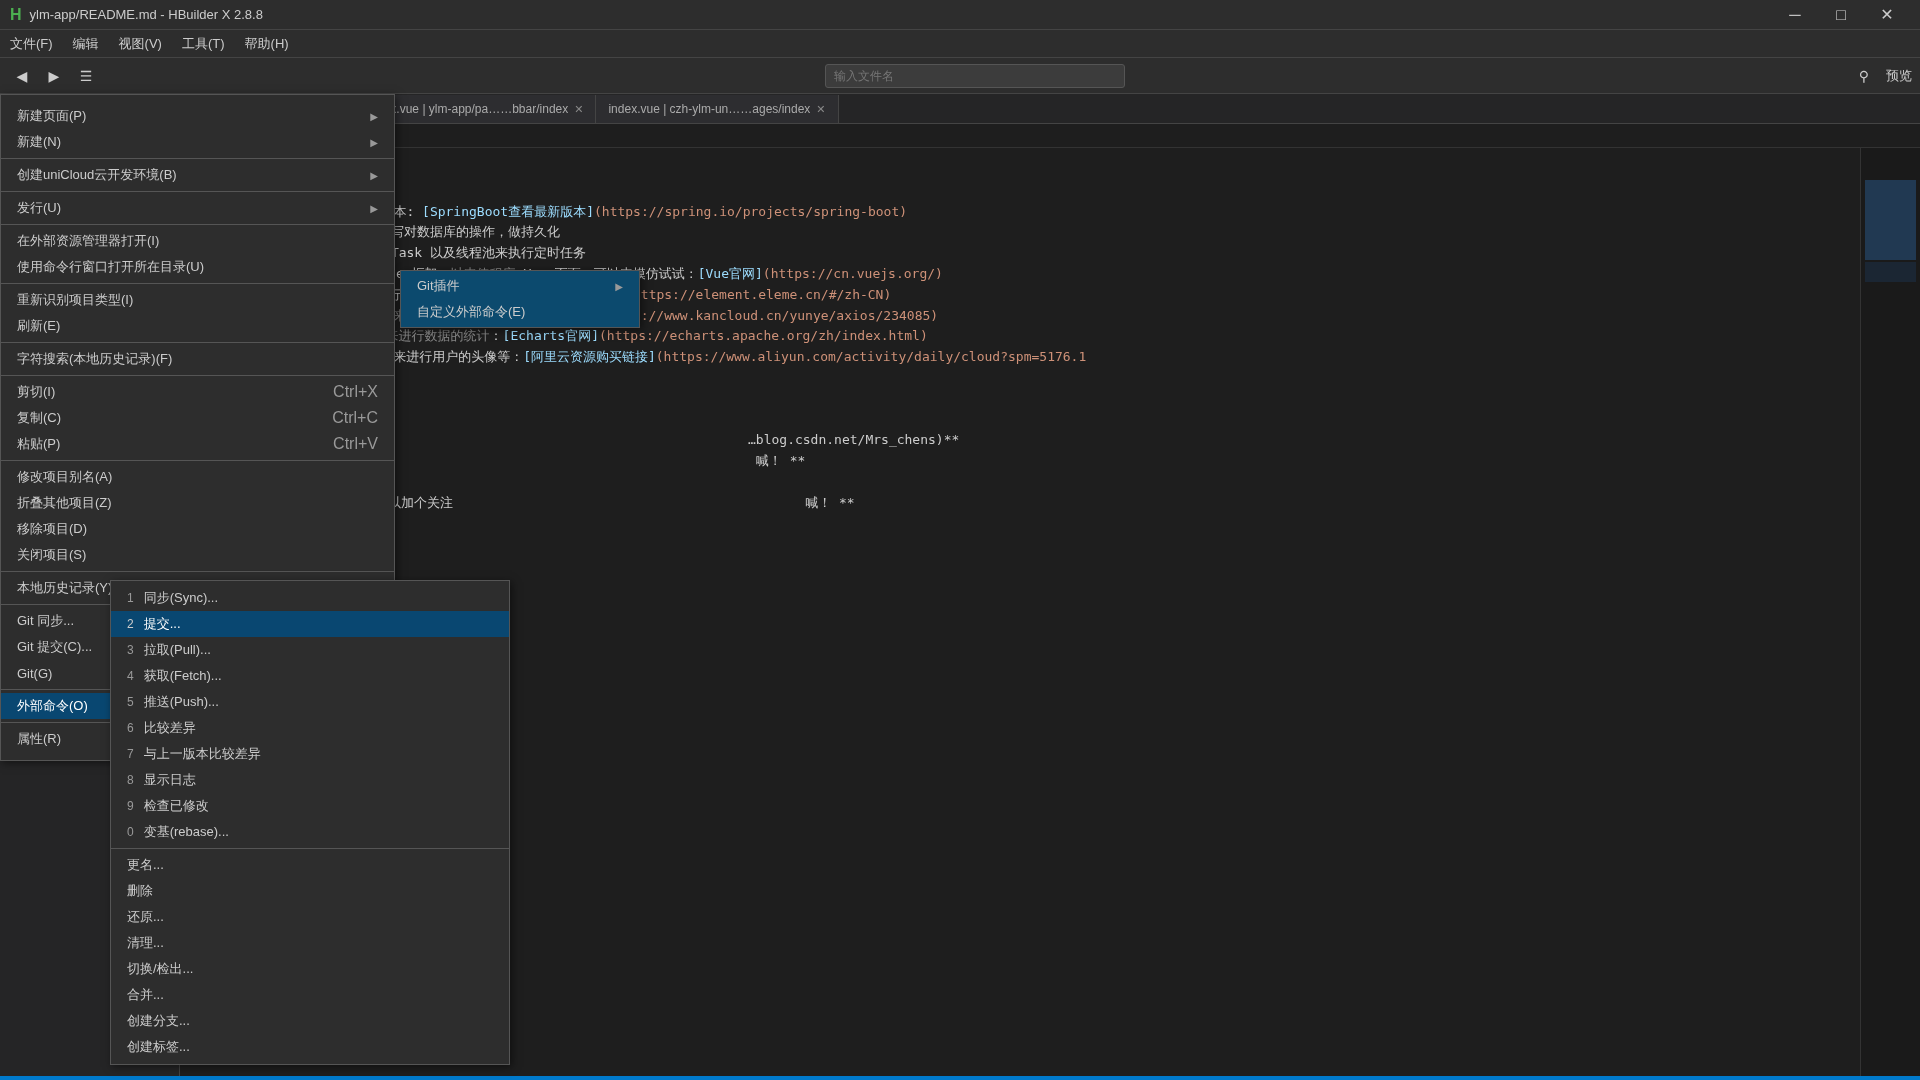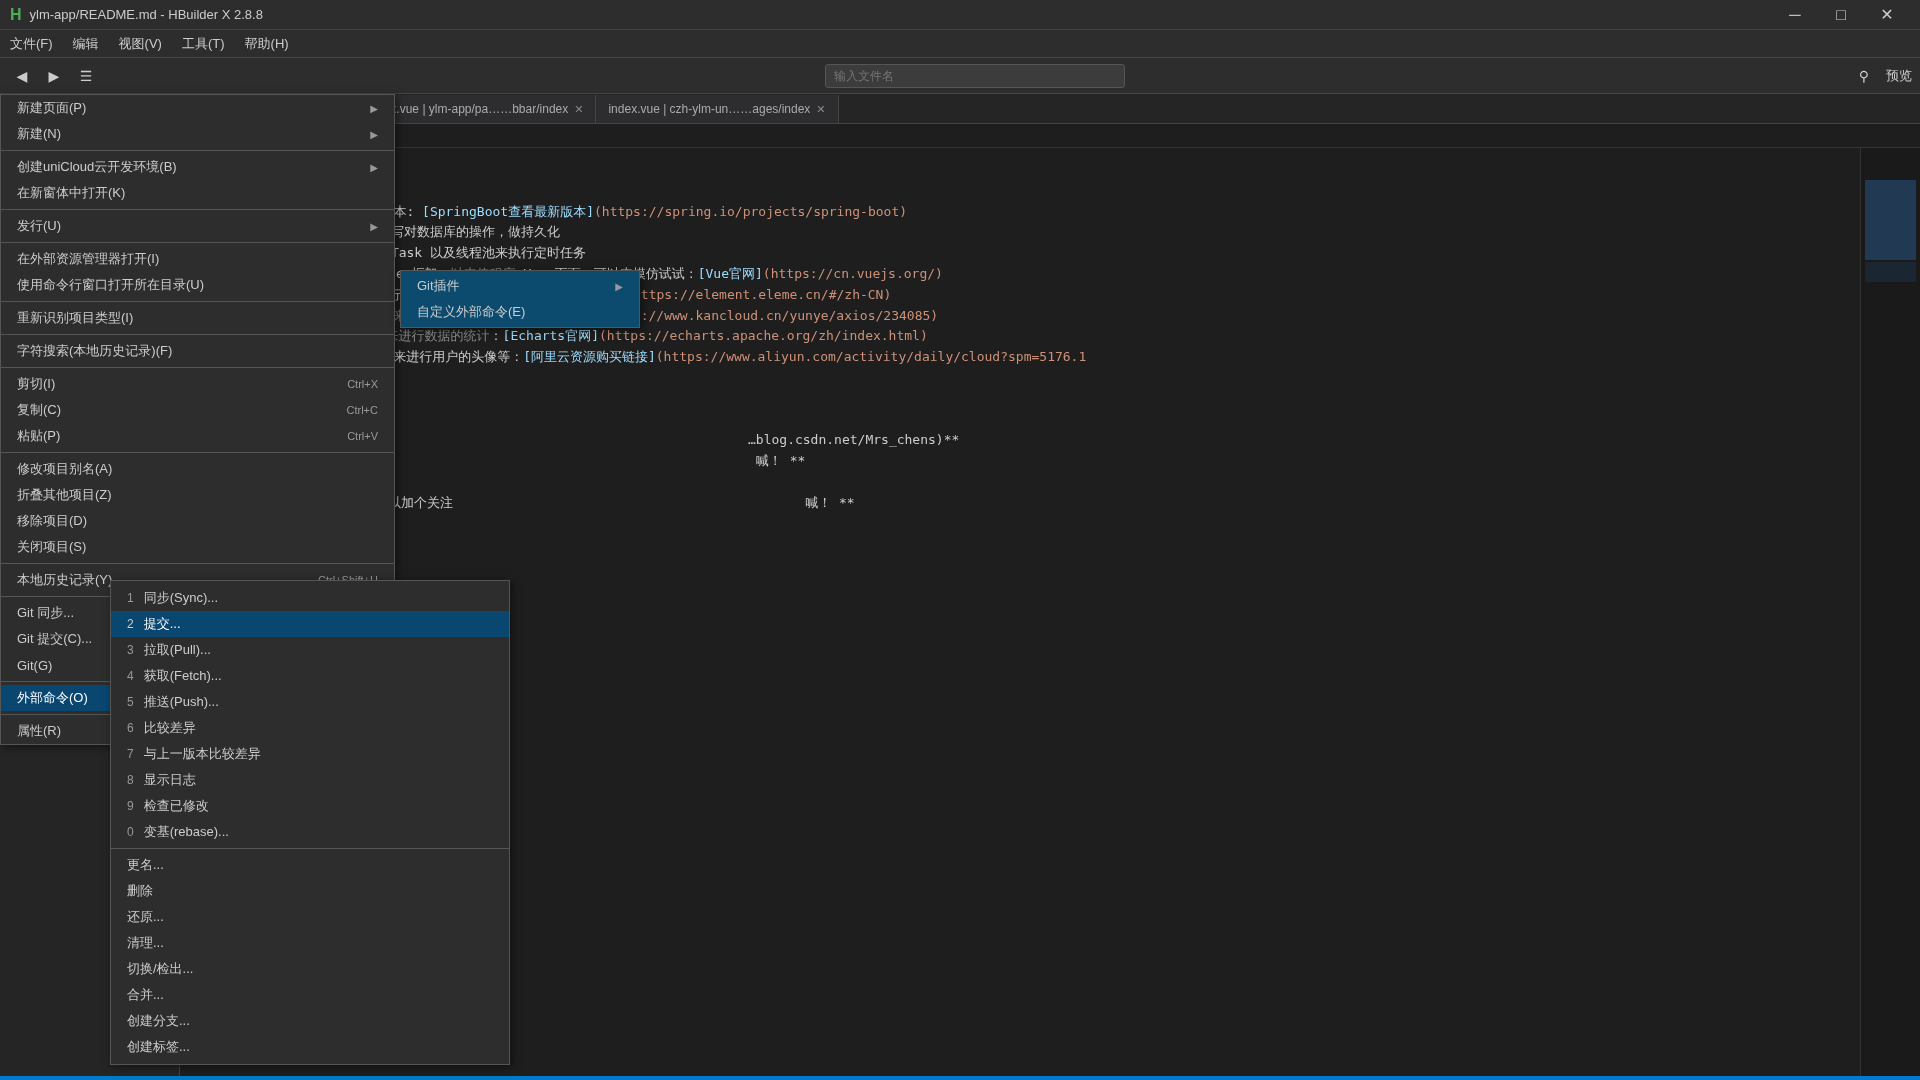--- a/index.html
+++ b/index.html
@@ -213,21 +213,21 @@
     
     #context-menu-1 {
       position: absolute;
       left: 0;
       top: 94px;
       width: 395px;
       background: #2d2d2d;
       border: 1px solid #555;
       box-shadow: 2px 2px 8px rgba(0,0,0,0.5);
       z-index: 100;
-      padding: 0 0;
+      padding: 8px 0;
     }
     #context-menu-2 {
       position: absolute;
       left: 110px;
       top: 580px;
       width: 400px;
       background: #2d2d2d;
       border: 1px solid #555;
       box-shadow: 2px 2px 8px rgba(0,0,0,0.5);
       z-index: 110;
@@ -251,21 +251,21 @@
       align-items: center;
       padding: 0 16px;
       cursor: pointer;
       font-size: 13px;
       color: #ccc;
       justify-content: space-between;
       position: relative;
     }
     .ctx-item.active { background: #094771; color: #fff; }
     .ctx-item.separator { height: 1px; background: #555; padding: 0; margin: 3px 0; cursor: default; }
-    .ctx-item .shortcut { color: #999; font-size: 11px; }
+    .ctx-item .shortcut { color: #999; font-size: 16px; }
     .ctx-item .arrow-r { font-size: 10px; color: #999; }
     .ctx-item.active .arrow-r { color: #fff; }
     .ctx-sub-label { display: flex; align-items: center; gap: 6px; }
     .ctx-item .item-num { color: #999; margin-right: 4px; font-size: 12px; }
     .ctx-item.active .item-num { color: #ccc; }
   </style>
 </head>
 <body>
 
 <div id="titlebar">
@@ -515,38 +515,38 @@
   </div>
   <div class="ctx-item">
     <span>新建(N)</span>
     <span class="arrow-r">▶</span>
   </div>
   <div class="ctx-item separator"></div>
   <div class="ctx-item">
     <span>创建uniCloud云开发环境(B)</span>
     <span class="arrow-r">▶</span>
   </div>
-  <div class="ctx-item">
-    <span>在新窗体中打开(K)</span>
-  </div>
   <div class="ctx-item separator"></div>
   <div class="ctx-item">
     <span>发行(U)</span>
     <span class="arrow-r">▶</span>
   </div>
   <div class="ctx-item separator"></div>
   <div class="ctx-item">
     <span>在外部资源管理器打开(I)</span>
   </div>
   <div class="ctx-item">
     <span>使用命令行窗口打开所在目录(U)</span>
   </div>
   <div class="ctx-item separator"></div>
   <div class="ctx-item">
     <span>重新识别项目类型(I)</span>
+  </div>
+  <div class="ctx-item">
+    <span>刷新(E)</span>
   </div>
   <div class="ctx-item separator"></div>
   <div class="ctx-item">
     <span>字符搜索(本地历史记录)(F)</span>
   </div>
   <div class="ctx-item separator"></div>
   <div class="ctx-item">
     <span>剪切(I)</span>
     <span class="shortcut">Ctrl+X</span>
   </div>

